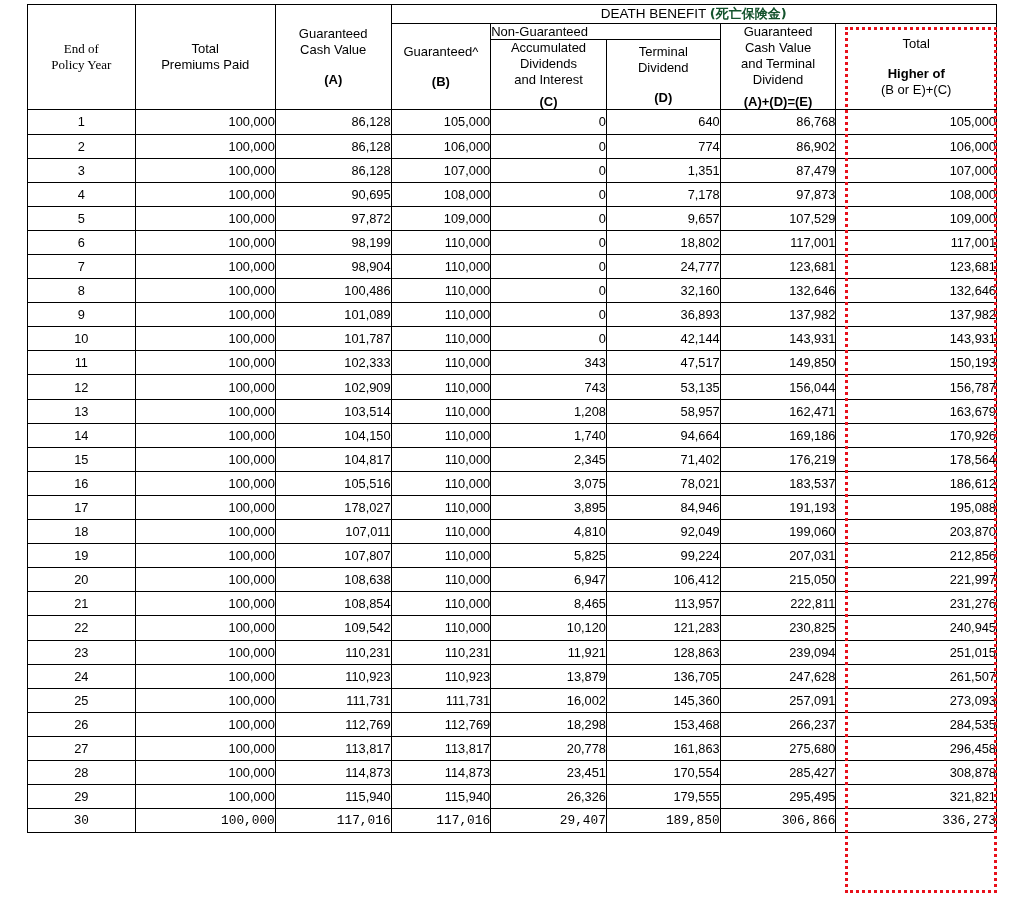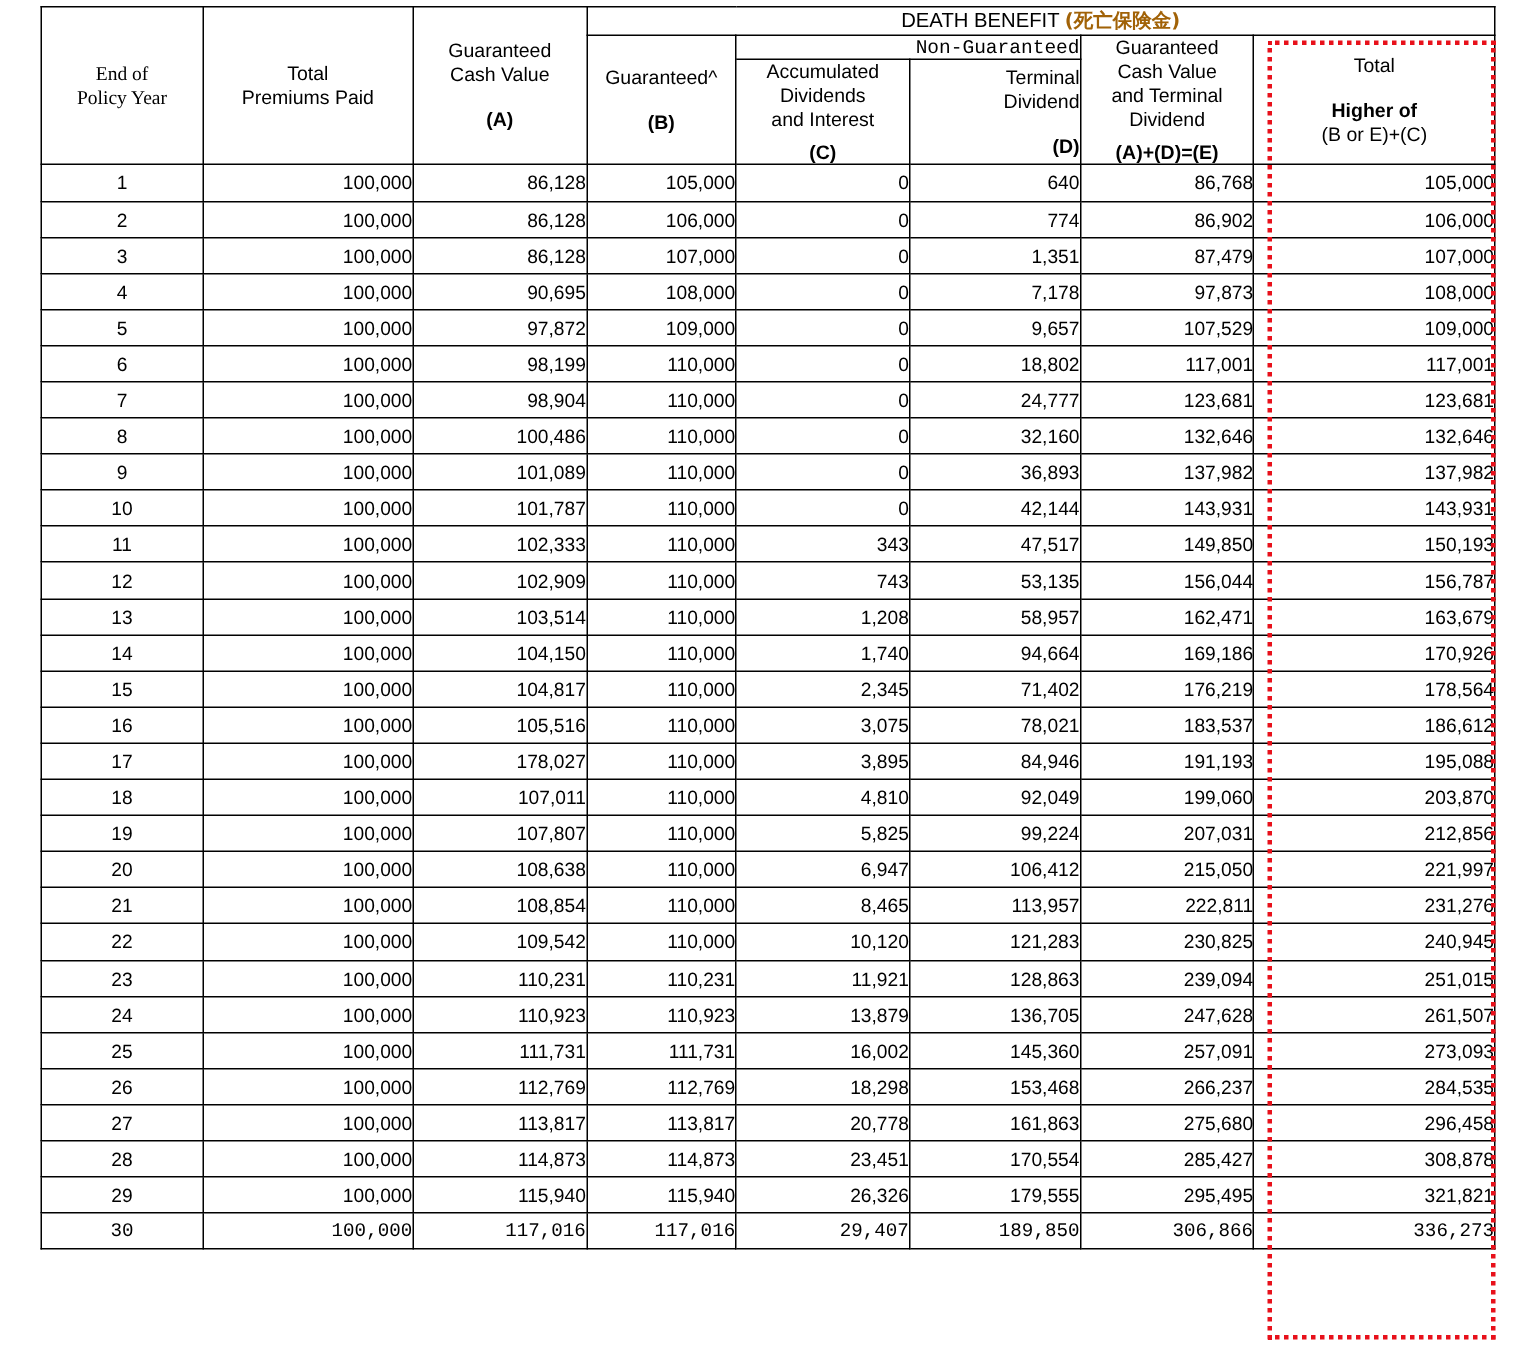--- a/index.html
+++ b/index.html
@@ -43,50 +43,49 @@
     padding: 3px 4px;
   }
   .hdr-db {
     text-align: center;
     font-weight: bold;
     font-size: 13.5px;
     border-bottom: 1px solid #000;
     padding: 4px 0 5px 0;
   }
   .cjk-red {
-    color: #a16207;
+    color: #14532d;
     font-weight: bold;
     font-family: "DejaVu Sans", sans-serif;
     font-size: 13px;
   }
   .hdr-sub {
-    text-align: right;
+    text-align: left;
     font-weight: bold;
     font-size: 13px;
     padding: 4px 2px 5px 2px;
-    font-family: Liberation Mono, monospace;
   }
   .letter {
     display: block;
     font-weight: bold;
     margin-top: 14px;
   }
   .letter-tight {
     display: block;
     font-weight: bold;
     margin-top: 6px;
   }
 
   
   .c-year   { width: 106px; font-family: Liberation Serif, serif; }
   .c-prem   { width: 138px; }
   .c-gcv    { width: 114px; }
   .c-gtd    { width: 98px; }
   .c-accum  { width: 114px; }
-  .c-term   { width: 112px; text-align: right; }
+  .c-term   { width: 112px; }
   .c-gcvtd  { width: 114px; }
   .c-total  { width: 158px; }
 
   
   tbody td {
     height: 24.1px;
     padding: 0 9px 1px 9px;
     font-size: 12.8px;
     text-align: right;
     border-left: 1px solid #000;

